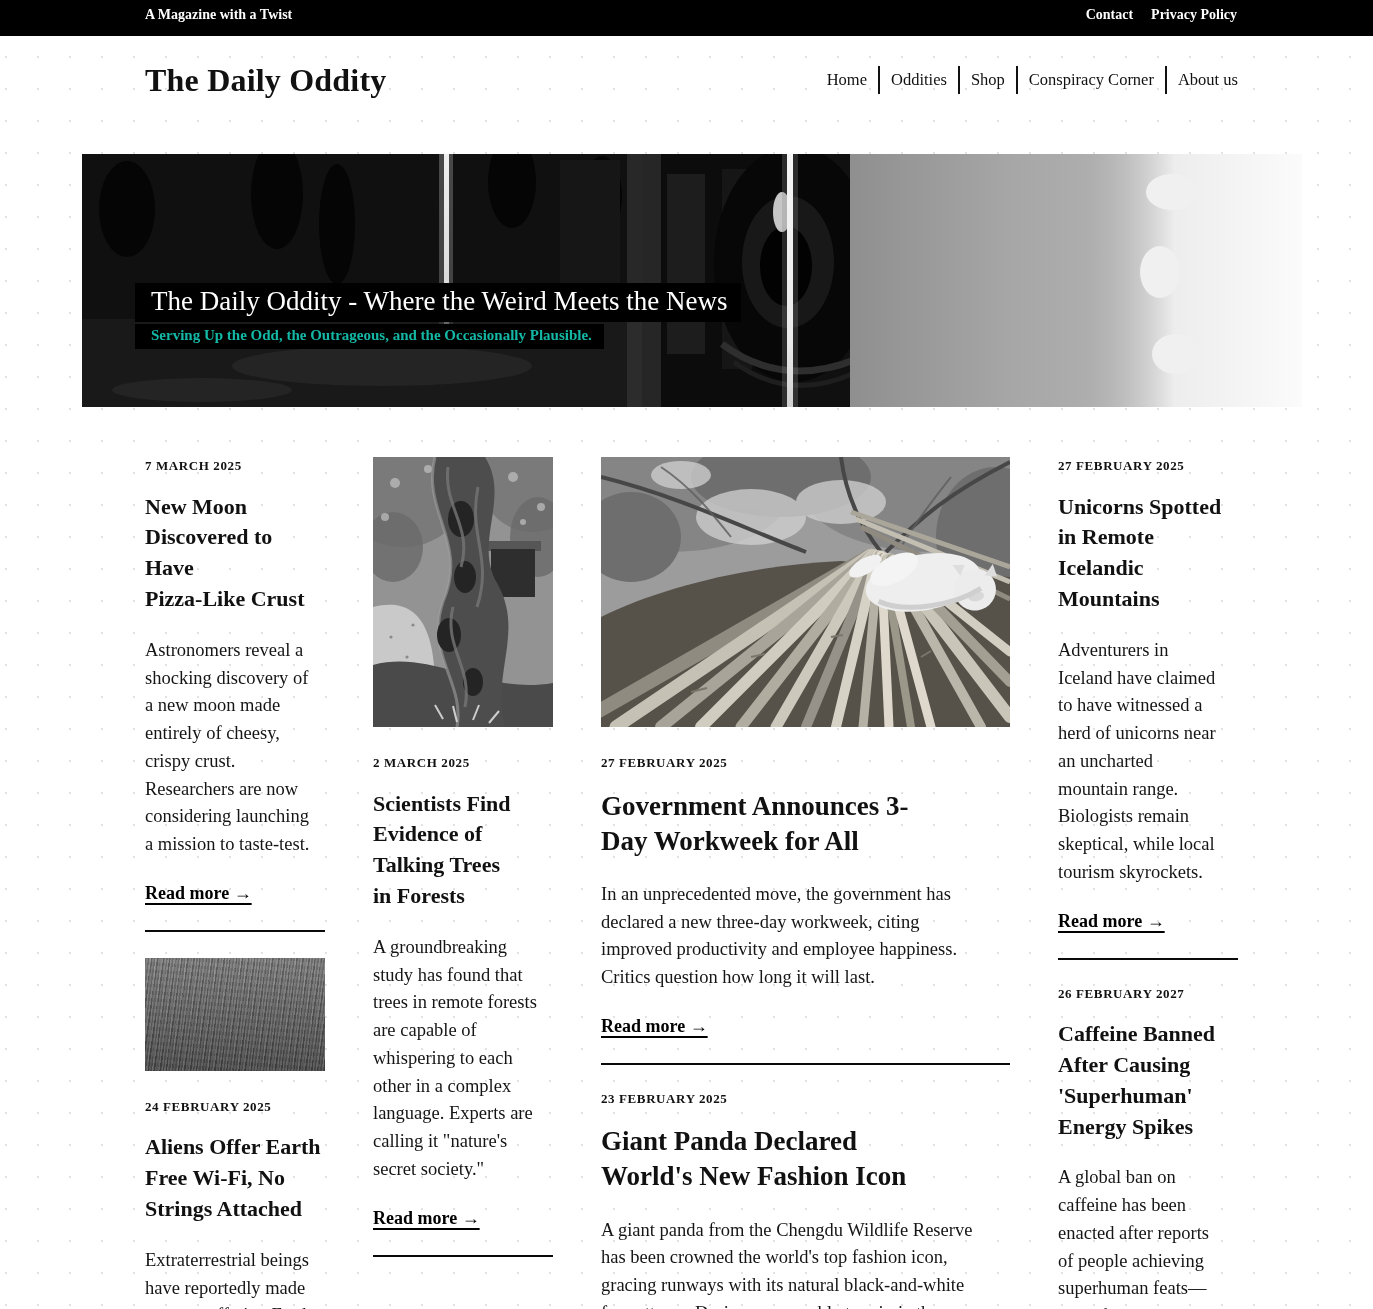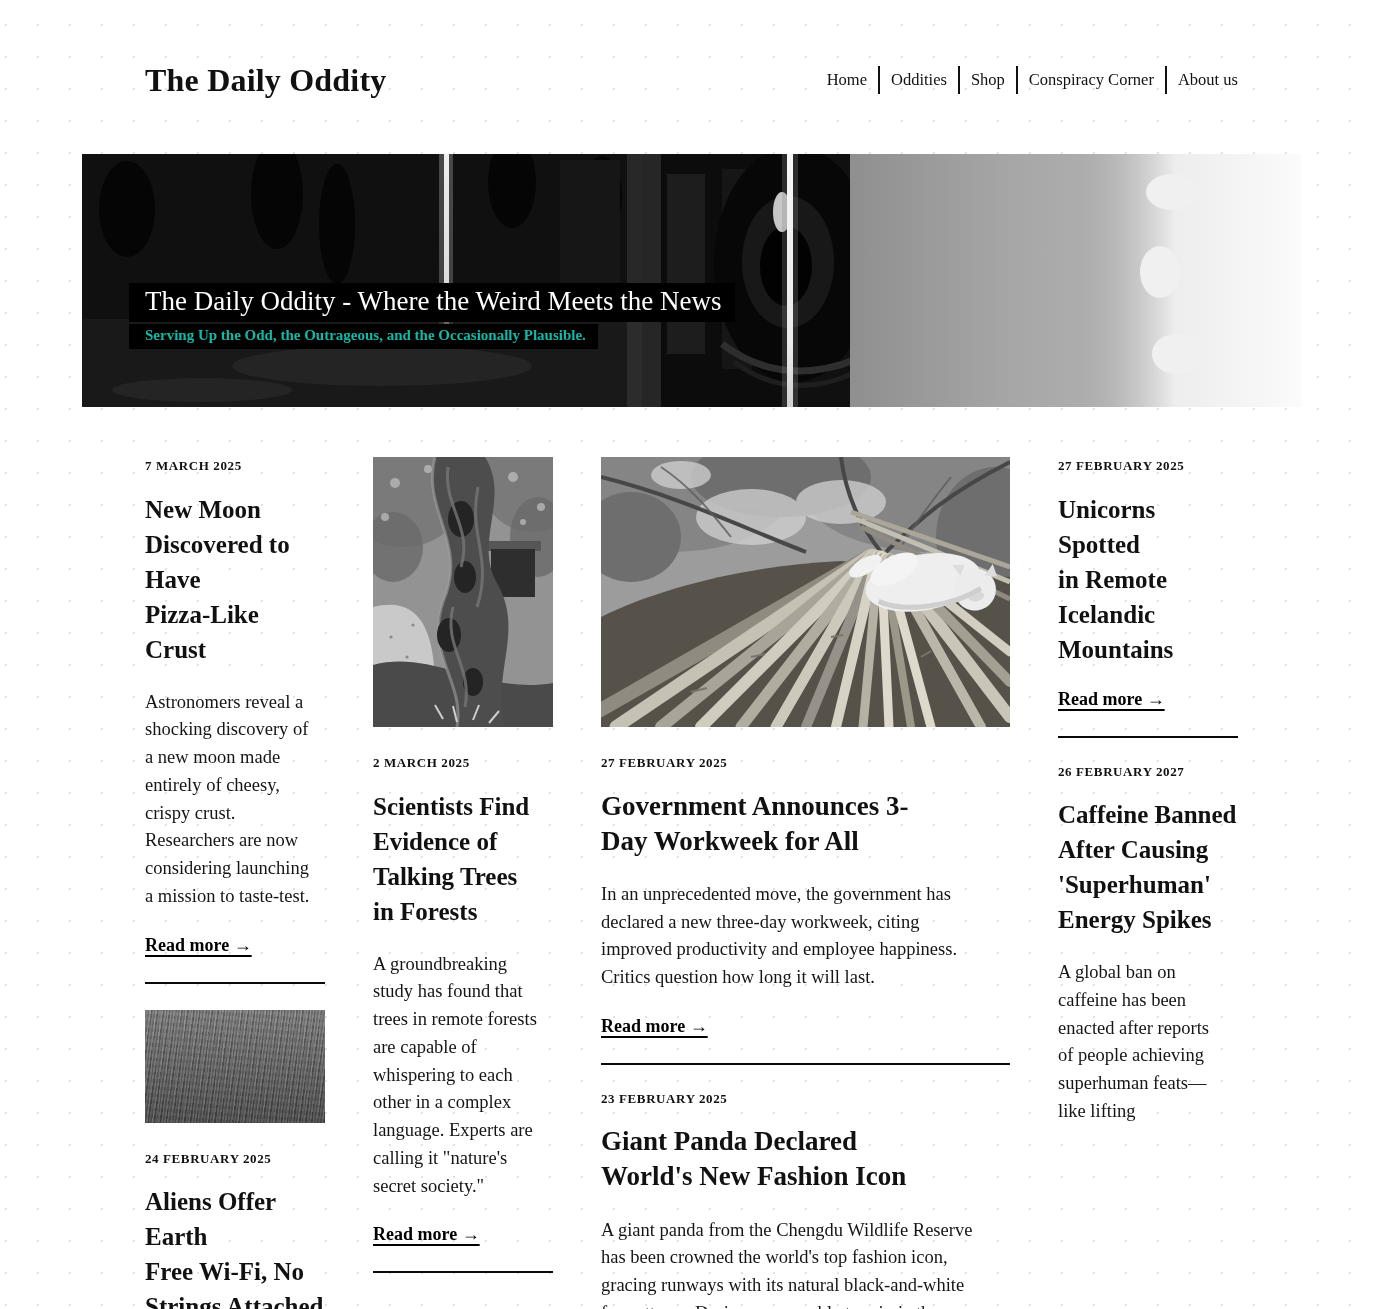--- a/index.html
+++ b/index.html
@@ -38,21 +38,21 @@
   .main-nav .nav-item{
     font-size:16.5px;color:#111;text-decoration:none;
     padding:3px 11px;line-height:1.3;
   }
   .main-nav .nav-item + .nav-item{border-left:2px solid #111;}
   .main-nav .nav-item:first-child{padding-left:0;}
   .main-nav .nav-item:last-child{padding-right:0;}
   
   .hero{position:absolute;left:82px;top:154px;width:1220px;height:253px;}
   .hero svg{display:block;}
-  .hero-caption{position:absolute;left:47px;top:129px;}
+  .hero-caption{position:absolute;left:53px;top:129px;}
   .hero-title{
     display:inline-block;background:#000;color:#fff;
     font-size:27px;font-weight:400;line-height:1.0;
     padding:5px 14px 7px 16px;margin:0;white-space:nowrap;
   }
   .hero-subtitle{
     display:inline-block;background:#000;color:#14b8a6;
     font-size:15px;font-weight:700;line-height:1.0;
     padding:4px 12px 6px 16px;margin:2px 0 0 0;white-space:nowrap;
   }
@@ -63,21 +63,21 @@
   }
   .card{margin:0;}
   .a-img{margin:0 0 28px 0;display:block;line-height:0;}
   .a-img.push{margin-top:5px;}
   .a-date{
     font-size:13px;font-weight:700;letter-spacing:0.6px;
     margin:0 0 18px 0;line-height:1.2;
   }
   .a-date.mt6{margin-top:6px;}
   .a-title{
-    font-size:25px;font-weight:700;line-height:1.4;
+    font-size:22px;font-weight:700;line-height:1.4;
     margin:0 0 22px 0;white-space:pre-line;cursor:pointer;
   }
   .a-title.lg{font-size:27px;line-height:1.3;}
   .a-body{
     font-size:18.5px;line-height:1.5;color:#151515;
     margin:0 0 24px 0;white-space:pre-line;
   }
   .a-more{
     display:inline-block;font-size:18px;font-weight:700;color:#000;
     text-decoration-thickness:1.5px;text-underline-offset:4px;
@@ -90,20 +90,27 @@
       linear-gradient(180deg, rgba(130,130,130,0.35), rgba(35,35,35,0.45)),
       repeating-linear-gradient(94deg, rgba(255,255,255,0.16) 0 1px, rgba(0,0,0,0) 1px 5px),
       repeating-linear-gradient(98deg, #4f4f4f 0 1.5px, #7f7f7f 1.5px 3px, #636363 3px 4.5px, #8f8f8f 4.5px 6px);
   }
 </style>
 </head>
 <body>
 
 <div class="page">
 
+  <header class="topbar">
+    <span class="tagline">A Magazine with a Twist</span>
+    <nav class="toplinks">
+      <a href="#">Contact</a>
+      <a href="#">Privacy Policy</a>
+    </nav>
+  </header>
 
   <div class="masthead">
     <h1 class="site-title">The Daily Oddity</h1>
     <nav class="main-nav">
       <a class="nav-item" href="#">Home</a>
       <a class="nav-item" href="#">Oddities</a>
       <a class="nav-item" href="#">Shop</a>
       <a class="nav-item" href="#">Conspiracy Corner</a>
       <a class="nav-item" href="#">About us</a>
     </nav>
@@ -375,20 +382,29 @@
       </article>
     </div>
 
     <div class="col">
       <article class="card">
         <div class="a-date mt6">27 FEBRUARY 2025</div>
         <h3 class="a-title">Unicorns Spotted
 in Remote
 Icelandic
 Mountains</h3>
+        <p class="a-body">Adventurers in
+Iceland have claimed
+to have witnessed a
+herd of unicorns near
+an uncharted
+mountain range.
+Biologists remain
+skeptical, while local
+tourism skyrockets.</p>
         <a class="a-more" href="#">Read more →</a>
         <hr class="a-hr">
       </article>
       <article class="card">
         <div class="a-date">26 FEBRUARY 2027</div>
         <h3 class="a-title">Caffeine Banned
 After Causing
 'Superhuman'
 Energy Spikes</h3>
         <p class="a-body">A global ban on

